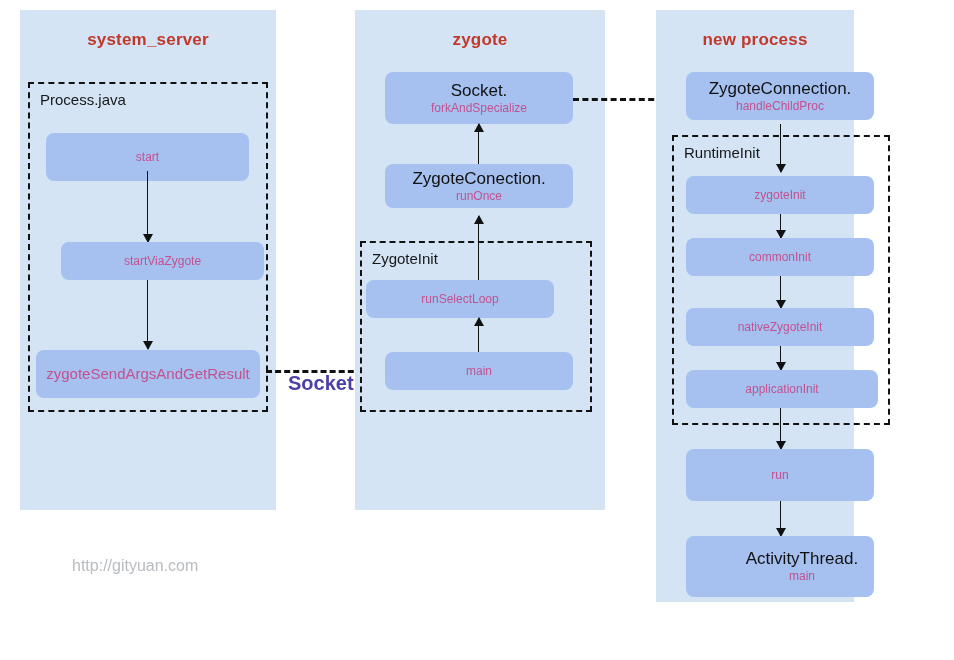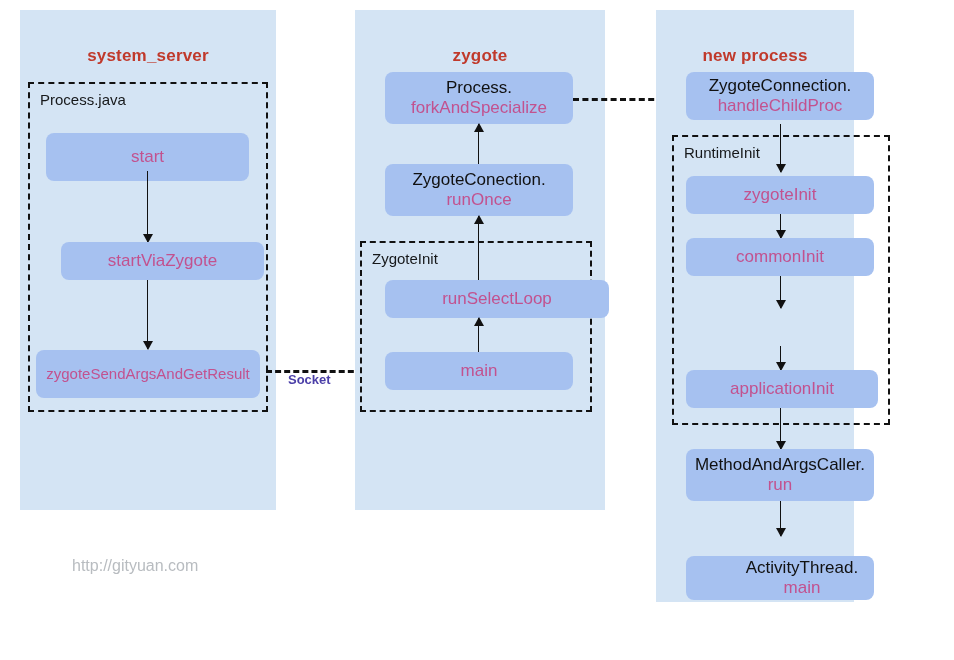--- a/index.html
+++ b/index.html
@@ -15,21 +15,21 @@
     font-family: "Liberation Sans", sans-serif;
     overflow: hidden;
   }
   .panel {
     position: absolute;
     background: #d4e4f4;
     box-sizing: border-box;
   }
   .panel-title {
     position: absolute;
-    top: 36px;
+    top: 20px;
     left: 0;
     width: 100%;
     text-align: center;
     font-size: 17px;
     font-weight: bold;
     color: #c0392b;
     letter-spacing: 0.2px;
   }
   .group {
     position: absolute;
@@ -55,21 +55,21 @@
     justify-content: center;
     line-height: 1.18;
   }
   .node .cls {
     color: #111111;
     font-size: 17px;
     white-space: nowrap;
   }
   .node .mth {
     color: #c2528f;
-    font-size: 17px;
+    font-size: 12px;
     white-space: nowrap;
   }
   .node.small .cls, .node.small .mth { font-size: 15px; }
   .arrow-v {
     position: absolute;
     width: 0;
     border-left: 1.6px solid #111111;
   }
   .arrow-v::after {
     content: "";
@@ -99,21 +99,21 @@
     right: -12px;
     top: -6px;
     width: 0;
     height: 0;
     border-top: 6px solid transparent;
     border-bottom: 6px solid transparent;
     border-left: 12px solid #111111;
   }
   .socket-label {
     position: absolute;
-    font-size: 13px;
+    font-size: 20px;
     font-weight: bold;
     color: #4b3fa8;
     white-space: nowrap;
   }
   .watermark {
     position: absolute;
     font-size: 16px;
     color: #b8bcc0;
     white-space: nowrap;
   }
@@ -150,38 +150,38 @@
   <div class="arrow-h-dashed" style="left:266px; top:370px; width:106px;"></div>
   <div class="socket-label" style="left:288px; top:372px;">Socket</div>
 
   <div class="watermark" style="left:72px; top:557px;">http://gityuan.com</div>
 
   <div class="panel" style="left:355px; top:10px; width:250px; height:500px;">
     <div class="panel-title">zygote</div>
   </div>
 
   <div class="node" style="left:385px; top:72px; width:188px; height:52px;">
-    <span class="cls">Process.</span>
+    <span class="cls">Socket.</span>
     <span class="mth">forkAndSpecialize</span>
   </div>
 
   <div class="arrow-v up" style="left:478px; top:124px; height:40px;"></div>
 
-  <div class="node" style="left:385px; top:164px; width:188px; height:52px;">
+  <div class="node" style="left:385px; top:164px; width:188px; height:44px;">
     <span class="cls">ZygoteConection.</span>
     <span class="mth">runOnce</span>
   </div>
 
   <div class="arrow-v up" style="left:478px; top:216px; height:64px;"></div>
 
   <div class="group" style="left:360px; top:241px; width:232px; height:171px;">
     <span class="group-label">ZygoteInit</span>
   </div>
 
-  <div class="node" style="left:385px; top:280px; width:224px; height:38px;">
+  <div class="node" style="left:366px; top:280px; width:188px; height:38px;">
     <span class="mth">runSelectLoop</span>
   </div>
 
   <div class="arrow-v up" style="left:478px; top:318px; height:34px;"></div>
 
   <div class="node" style="left:385px; top:352px; width:188px; height:38px;">
     <span class="mth">main</span>
   </div>
 
   <div class="arrow-h-dashed" style="left:573px; top:98px; width:100px;"></div>
@@ -206,34 +206,36 @@
   </div>
 
   <div class="arrow-v" style="left:780px; top:214px; height:24px;"></div>
 
   <div class="node" style="left:686px; top:238px; width:188px; height:38px;">
     <span class="mth">commonInit</span>
   </div>
 
   <div class="arrow-v" style="left:780px; top:276px; height:32px;"></div>
 
+  <div class="node" style="left:686px; top:308px; width:188px; height:38px;">
+    <span class="mth">nativeZygoteInit</span>
+  </div>
 
   <div class="arrow-v" style="left:780px; top:346px; height:24px;"></div>
 
   <div class="node" style="left:686px; top:370px; width:192px; height:38px;">
     <span class="mth">applicationInit</span>
   </div>
 
   <div class="arrow-v" style="left:780px; top:408px; height:41px;"></div>
 
   <div class="node" style="left:686px; top:449px; width:188px; height:52px;">
-    <span class="cls">MethodAndArgsCaller.</span>
     <span class="mth">run</span>
   </div>
 
   <div class="arrow-v" style="left:780px; top:501px; height:35px;"></div>
 
-  <div class="node" style="left:686px; top:556px; width:188px; height:44px;padding-left:44px;">
+  <div class="node" style="left:686px; top:536px; width:188px; height:61px;padding-left:44px;">
     <span class="cls">ActivityThread.</span>
     <span class="mth">main</span>
   </div>
 
 </div>
 
 </body></html>

